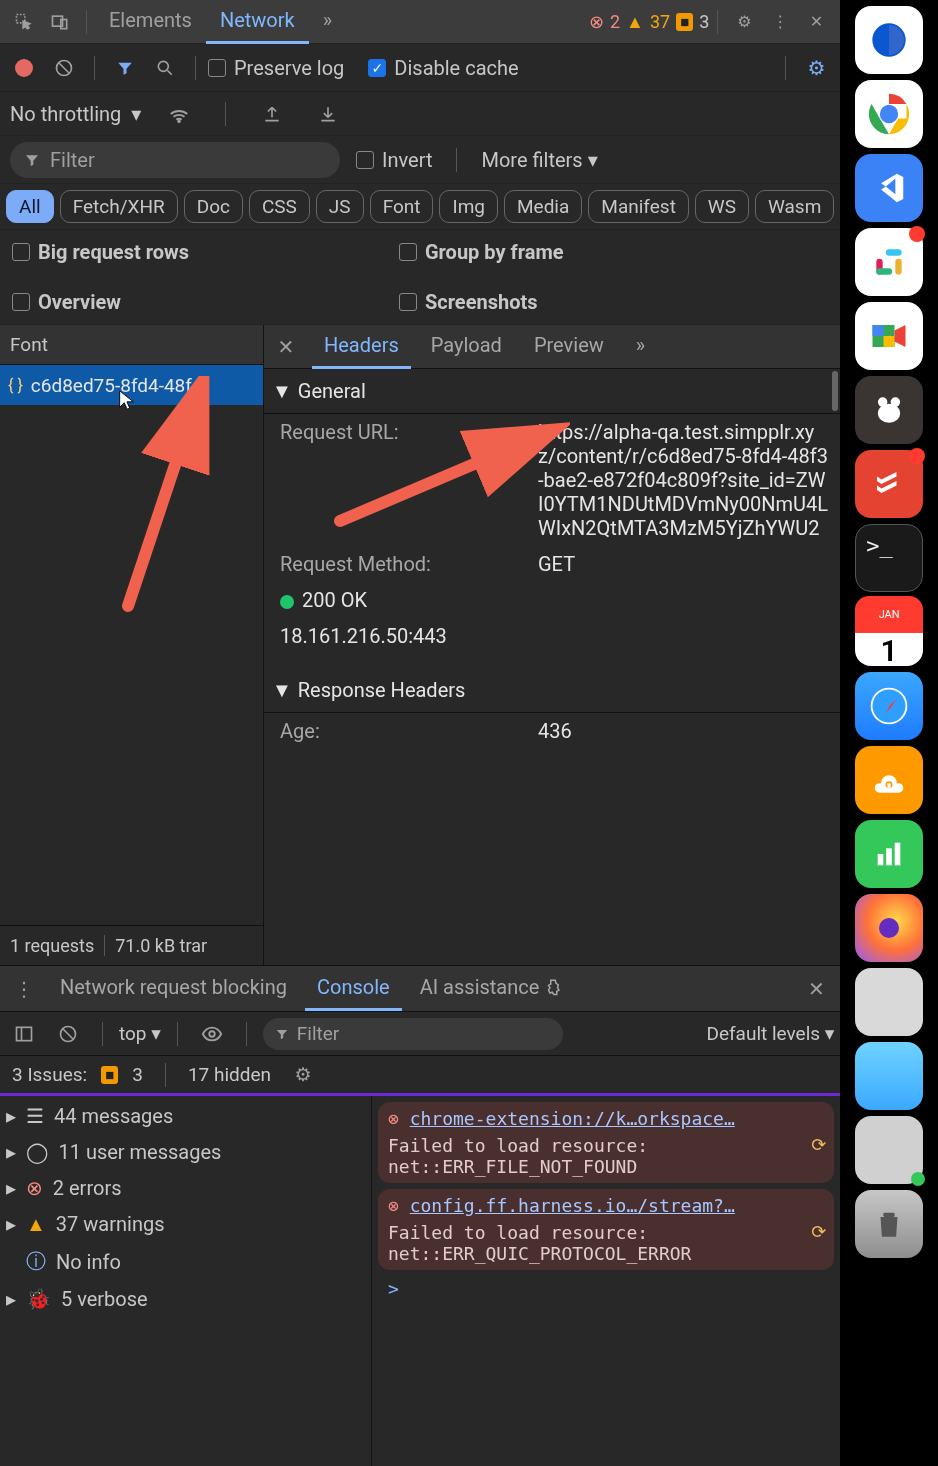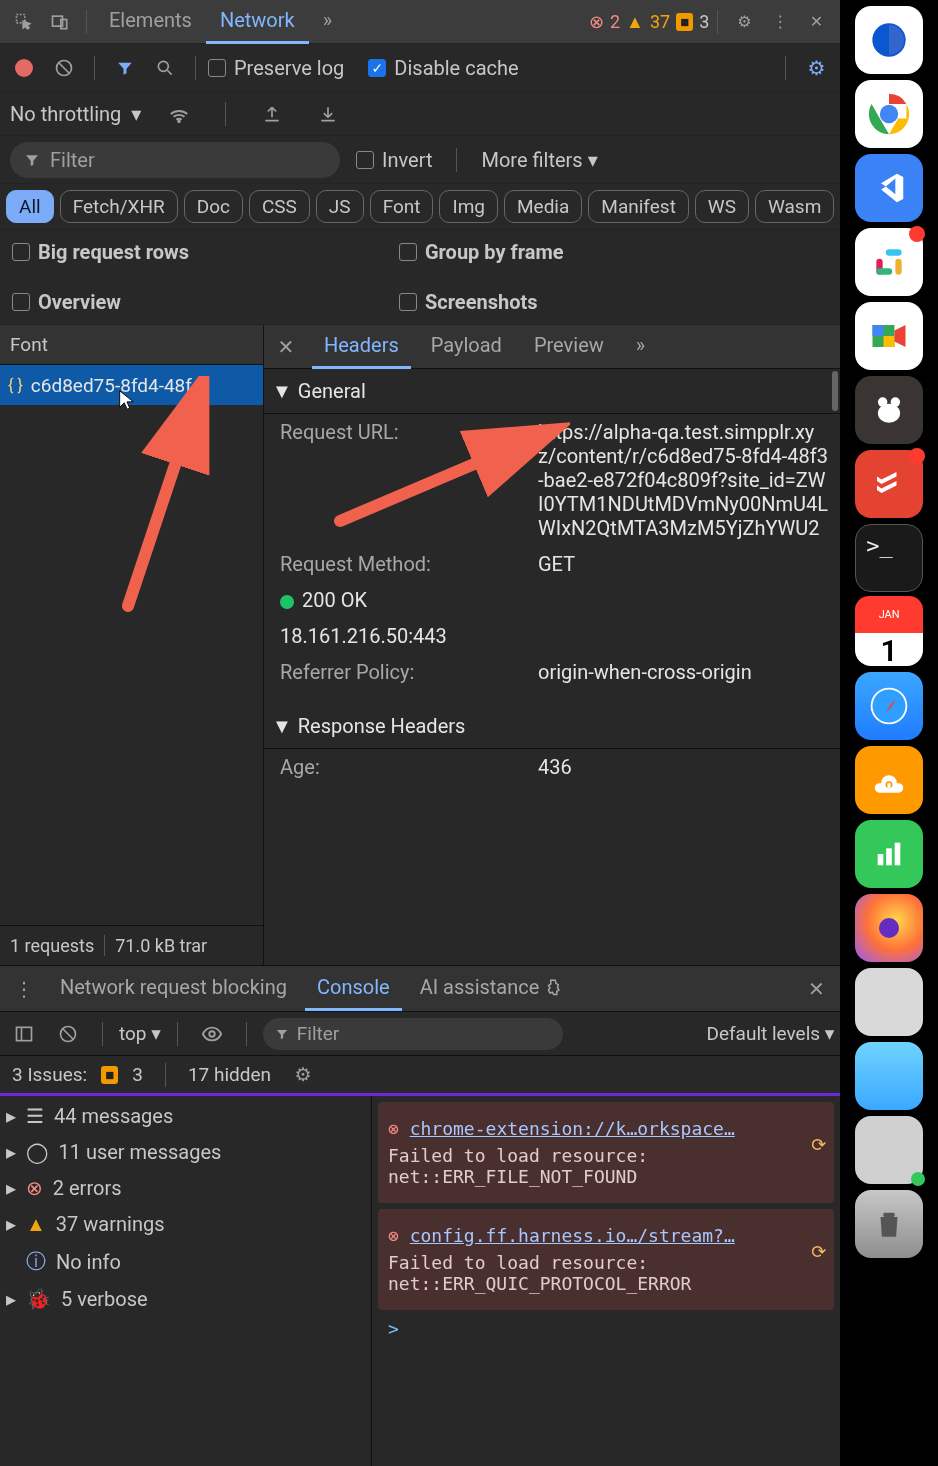--- a/index.html
+++ b/index.html
@@ -211,21 +211,21 @@
   .issues-row {
     height:40px;display:flex;align-items:center;padding:0 12px;gap:14px;
     border-bottom:3px solid #6d28d9;font-size:19px;
   }
   .drawer-body {
     flex:1;display:flex;min-height:0;
   }
   .msg-list { width:372px;border-right:1px solid #111;display:flex;flex-direction:column;padding:8px 6px;gap:12px;font-size:20px; }
   .msg-row { display:flex;align-items:center;gap:10px;color:#c7c7c7;cursor:pointer; }
   .msg-body { flex:1;display:flex;flex-direction:column;padding:6px;gap:6px;overflow:hidden; }
-  .err-item { background:#4a2f2f;border-radius:4px;padding:16px 10px;font-family:Menlo,monospace;font-size:18px;color:#e9b8b8;position:relative; }
+  .err-item { background:#4a2f2f;border-radius:12px;padding:6px 10px;font-family:Menlo,monospace;font-size:18px;color:#e9b8b8;position:relative; }
   .err-link { color:#a8c7ff;text-decoration:underline; }
   .err-sub { color:#e0cccc;font-size:18px;margin-top:6px; }
   .repeat-badge { position:absolute;right:8px;top:32px;color:#f4b860;font-size:18px; }
   .prompt { color:#82b7ff;font-family:Menlo,monospace;font-size:18px;padding:2px 10px; }
   
   .arrow1, .arrow2 { position:absolute; pointer-events:none; }
   .arrow1 { left:108px; top:376px; }
   .arrow2 { left:320px; top:406px; }
   
   .cursor-ptr { position:absolute;left:116px;top:386px;color:#fff;font-size:22px;pointer-events:none; }
@@ -412,24 +412,20 @@
           </div>
         <div class="kvrow">
             <div class="k">Request Method:</div>
             <div class="v">GET</div>
           </div>
         <div class="kvrow">
             <div class="v"><span class="status-dot"></span><span>200 OK</span></div>
           </div>
         <div class="kvrow">
             <div class="v">18.161.216.50:443</div>
-          </div>
-        <div class="kvrow">
-            <div class="k">Referrer Policy:</div>
-            <div class="v">origin-when-cross-origin</div>
           </div>
         <div style="height:14px"></div>
         <div class="section-header">▼ <span>Response Headers</span></div>
         <div class="kvrow">
             <div class="k">Age:</div>
             <div class="v">436</div>
           </div>
       </div>
     </div>
   </div>

